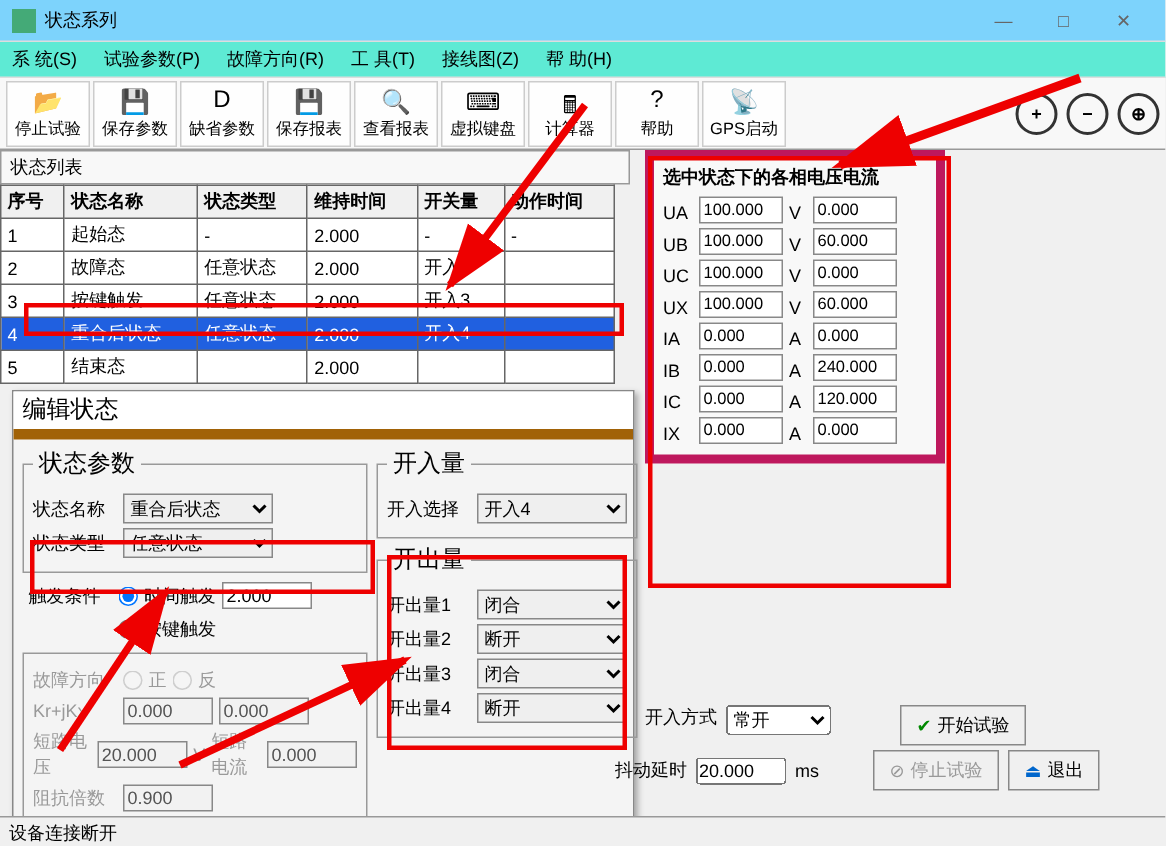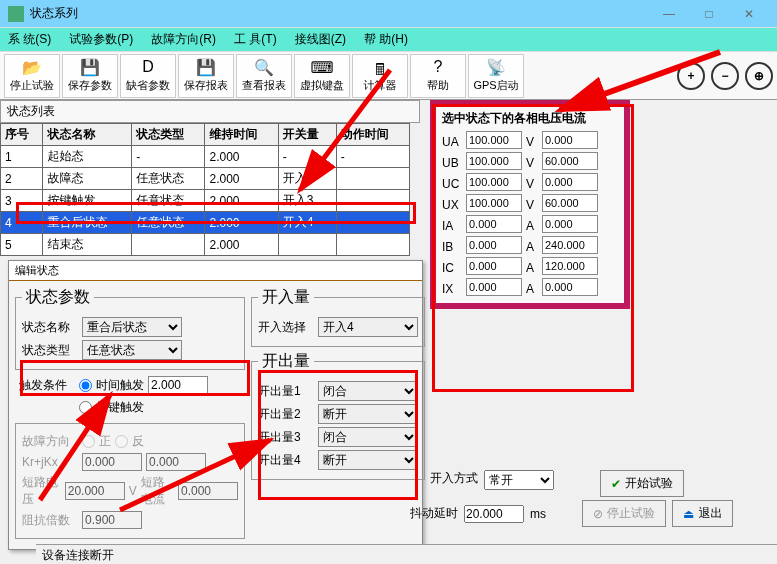--- a/index.html
+++ b/index.html
@@ -17,21 +17,21 @@
 .zoombtn { width: 28px; height: 28px; border-radius: 14px; border: 2px solid #333; display: flex; align-items: center; justify-content: center; margin-left: 4px; font-weight: bold; cursor: pointer; }
 .main { display: flex; position: relative; }
 .leftpanel { width: 420px; }
 .panel-title { padding: 2px 6px; border: 1px solid #999; background: #f8f8f8; }
 table.grid { border-collapse: collapse; width: 410px; background: #fff; }
 table.grid th, table.grid td { border: 1px solid #666; padding: 2px 4px; text-align: left; height: 20px; font-size: 12px; }
 table.grid th { background: #f0f0f0; }
 table.grid tr.selected td { background: #2060e0; color: #fff; }
 .red-box { border: 3px solid #e00; position: absolute; pointer-events: none; }
 .dialog { position: absolute; left: 8px; top: 260px; width: 415px; background: #f4f4f4; border: 1px solid #888; box-shadow: 2px 2px 4px rgba(0,0,0,.3); }
-.dialog .dlgtitle { background: #fff; padding: 2px 6px; font-size: 11px; border-bottom: 1px solid #a16207; }
+.dialog .dlgtitle { background: #fff; padding: 2px 6px; font-size: 16px; border-bottom: 7px solid #a16207; }
 .dialog .dlgbody { padding: 6px; display: flex; gap: 6px; }
 fieldset { border: 1px solid #999; padding: 6px; margin-bottom: 4px; }
 fieldset legend { font-size: 16px; padding: 0 4px; }
 .frow { display: flex; align-items: center; gap: 4px; margin: 3px 0; }
 .frow label { width: 56px; }
 .frow input[type=text] { width: 80px; height: 18px; border: 1px solid #888; padding: 0 2px; font-size: 12px; }
 .frow input.small { width: 60px; }
 .frow select { width: 100px; height: 20px; border: 1px solid #888; font-size: 12px; }
 .rightpanel { position: absolute; left: 430px; top: 0; width: 340px; }
 .vi-panel { border: 6px solid #be185d; background: #f8f8f8; padding: 4px 6px; width: 200px; }
@@ -39,21 +39,21 @@
 .vi-row { display: flex; align-items: flex-end; gap: 4px; margin: 3px 0; }
 .vi-row .lbl { width: 20px; }
 .vi-row input { width: 56px; height: 18px; border: 1px solid #888; padding: 0 2px; font-size: 11px; }
 .vi-row .unit { width: 12px; }
 .phasor { position: absolute; left: 636px; top: 8px; width: 134px; height: 134px; background: #000; }
 .phasor svg { width: 100%; height: 100%; }
 .phasor .vlabel { position: absolute; color: #3c3; font-size: 10px; }
 .bottom-right { position: absolute; left: 430px; top: 470px; display: flex; align-items: flex-start; gap: 6px; }
 .bottom-right select { width: 70px; height: 20px; }
 .actbtn { border: 1px solid #888; background: #f0f0f0; padding: 4px 10px; display: flex; align-items: center; gap: 4px; cursor: pointer; }
-.statusbar { position: absolute; bottom: 0; left: 0; right: 0; height: 20px; border-top: 1px solid #999; background: #f0f0f0; padding: 2px 6px; margin-left: 36px; }
+.statusbar { position: absolute; bottom: 0; left: 0; right: 0; height: 20px; border-top: 1px solid #999; background: #f0f0f0; padding: 2px 6px; }
 .arrow { position: absolute; pointer-events: none; }
 .disabled { color: #999; }
 </style>
 </head>
 <body>
 
 <div class="titlebar">
   <div class="icon"></div>
   <div class="title">状态系列</div>
   <div class="winbtn">—</div>

